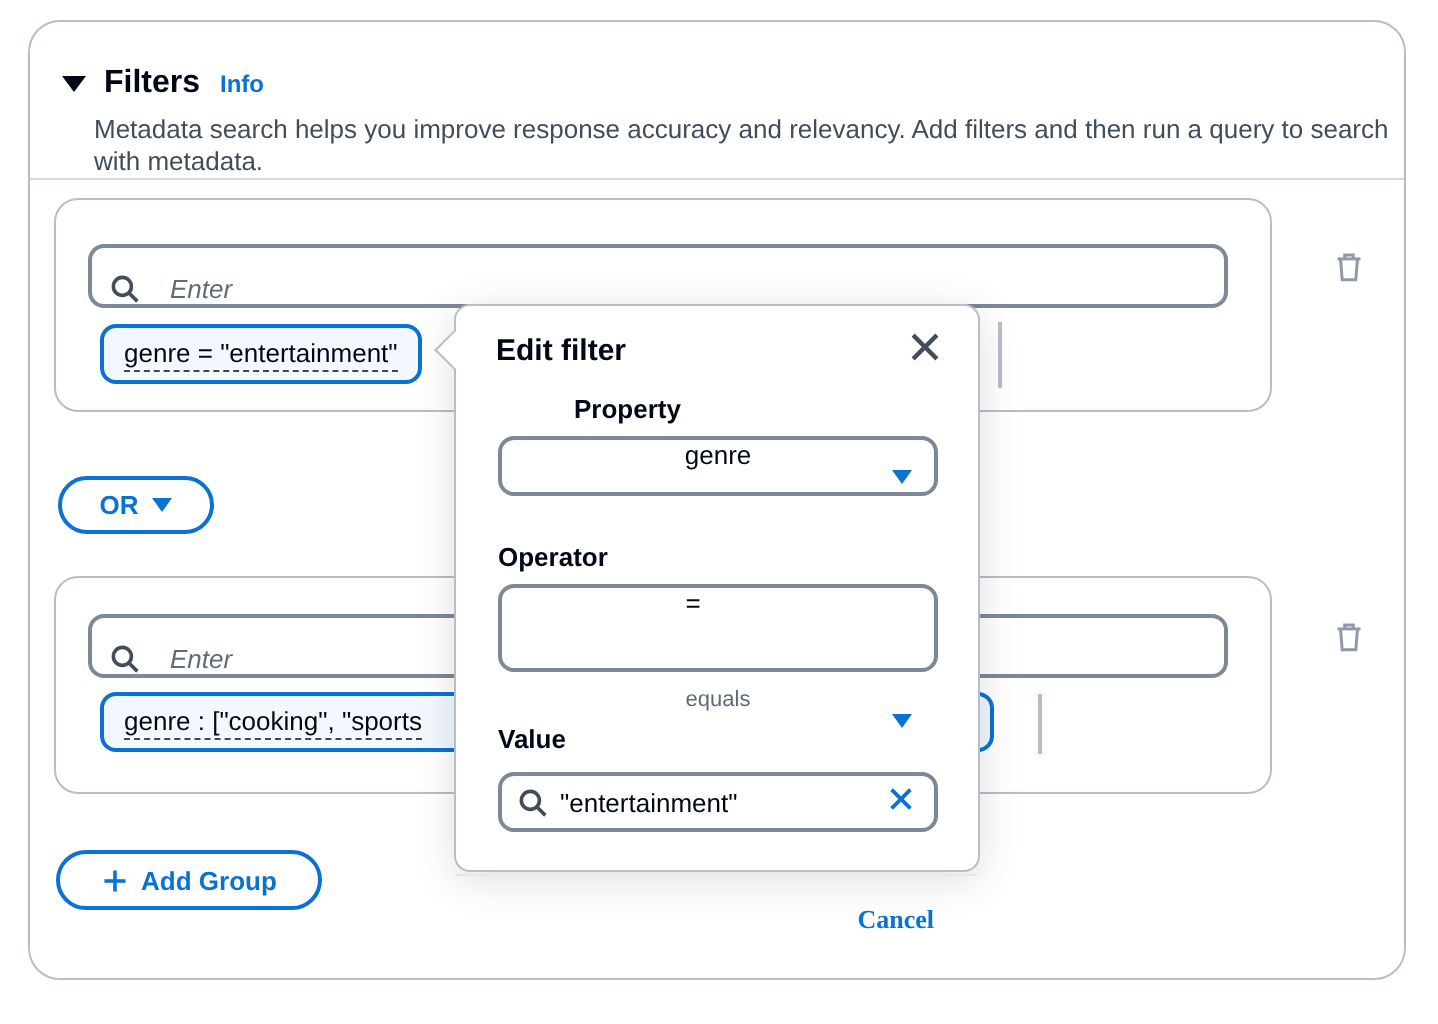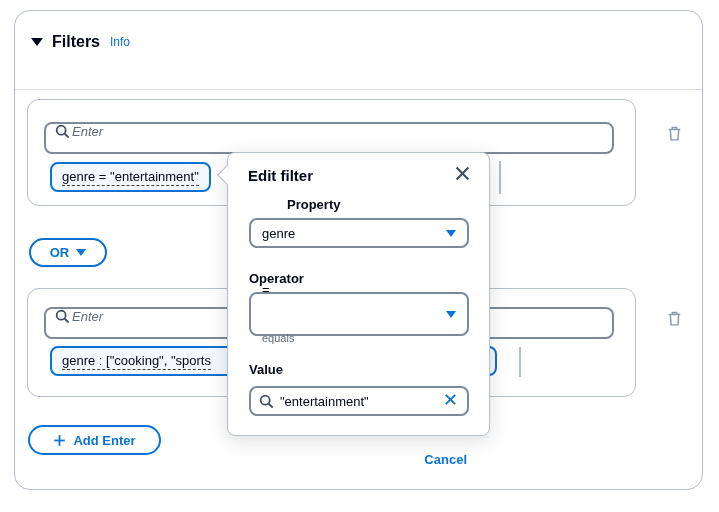--- a/index.html
+++ b/index.html
@@ -14,35 +14,35 @@
   .card {
     position: absolute; left: 14px; top: 10px;
     width: 689px; height: 480px;
     background: #fff;
     border: 1px solid #b6bec9;
     border-radius: 16px;
   }
   .expand-header { position: absolute; left: 16px; top: 22px; display: flex; align-items: center; gap: 9px; }
   .tri-down { width: 0; height: 0; border-left: 6px solid transparent; border-right: 6px solid transparent; border-top: 8px solid #000716; cursor: pointer; }
   .panel-title { font-size: 16px; font-weight: 700; color: #000716; }
-  .info-link { font-size: 12px; font-weight: 400; color: #0972d3; text-decoration: none; cursor: pointer; margin-left: 1px; }
+  .info-link { font-size: 12px; font-weight: 700; color: #0972d3; text-decoration: none; cursor: pointer; margin-left: 1px; }
   .panel-desc { position: absolute; left: 32px; top: 46px; width: 648px; font-size: 13px; line-height: 16px; color: #414d5c; }
   .top-divider { position: absolute; left: 0; top: 78px; width: 100%; height: 1px; background: #d5dbdb; }
 
   .group {
     position: absolute; left: 12px; width: 609px;
     background: #fff; border: 1px solid #b6bec9; border-radius: 12px;
   }
   .group-1 { top: 88px; height: 107px; }
   .group-2 { top: 277px; height: 109px; }
 
   .search-box {
     position: absolute; left: 16px; width: 570px; height: 32px;
     border: 2px solid #7d8998; border-radius: 8px; background: #fff;
-    display: flex; align-items: flex-start; gap: 2px; padding: 0 9px;
+    display: flex; align-items: flex-end; gap: 15px; padding: 0 9px;
   }
   .group-1 .search-box { top: 22px; }
   .group-2 .search-box { top: 18px; }
   .search-box input {
     flex: 1; min-width: 0; border: none; outline: none; background: transparent;
     font-family: inherit; font-size: 13px; color: #000716;
   }
   .search-box input::placeholder { font-style: italic; color: #5f6b7a; }
   .icon { display: inline-flex; align-items: center; justify-content: center; flex: none; }
 
@@ -89,54 +89,55 @@
   }
   .pop-title { position: absolute; left: 20px; top: 14px; font-size: 15px; font-weight: 700; }
   .pop-close { position: absolute; right: 16px; top: 11px; width: 22px; height: 22px; background: none; border: none; padding: 0; color: #414d5c; cursor: pointer; }
   .field-label { position: absolute; left: 21px; font-size: 13px; font-weight: 700; color: #000716; }
   .lbl-property { top: 44px; padding-left: 38px; }
   .lbl-operator { top: 118px; }
   .lbl-value { top: 209px; }
   .select {
     position: absolute; left: 21px; width: 220px;
     background: #fff; border: 2px solid #7d8998; border-radius: 8px;
-    display: flex; align-items: center; padding: 0 11px; cursor: pointer;
+    display: flex; align-items: center; padding: 0 11px; cursor: pointer; flex-direction: column;
   }
   .sel-property { top: 65px; height: 30px; }
   .sel-operator { top: 139px; height: 44px; }
   .sel-main { font-size: 13px; color: #000716; }
   .sel-stack { display: flex; flex-direction: column; justify-content: center; line-height: 1.3; }
   .sel-desc { font-size: 11px; color: #5f6b7a; margin-top: 32px; }
   .select .caret-down { margin-left: auto; color: #0972d3; }
   .value-box {
     position: absolute; left: 21px; top: 233px; width: 220px; height: 30px;
     border: 2px solid #7d8998; border-radius: 8px; background: #fff;
     display: flex; align-items: center; gap: 6px; padding: 0 8px;
   }
   .value-box input {
     flex: 1; min-width: 0; border: none; outline: none; background: transparent;
     font-family: inherit; font-size: 13px; color: #000716;
   }
   .clear-btn { background: none; border: none; padding: 0; width: 18px; height: 18px; color: #0972d3; cursor: pointer; flex: none; }
   .pop-divider { position: absolute; left: 0; top: 284px; width: 100%; height: 1px; background: #e4e9ee; }
-  .pop-footer { position: absolute; left: 0; top: 299px; width: 100%; display: flex; align-items: center; justify-content: flex-end; gap: 37px; padding-right: 22px; }
+  .pop-footer { position: absolute; left: 0; top: 299px; width: 100%; display: flex; align-items: center; justify-content: flex-end; gap: 37px; padding-right: 22px; font-family: Liberation Serif, serif; }
   .cancel-link { background: none; border: none; font-family: inherit; font-size: 13px; font-weight: 700; color: #0972d3; cursor: pointer; }
   .apply-btn { width: 84px; height: 30px; border-radius: 15px; }
 </style>
 </head>
 <body>
 
 <div class="card">
 
   <div class="expand-header">
     <span class="tri-down"></span>
     <span class="panel-title">Filters</span>
     <a class="info-link">Info</a>
   </div>
 
+  <div class="panel-desc">Metadata search helps you improve response accuracy and relevancy. Add filters and then run a query to search with metadata.</div>
   <div class="top-divider"></div>
 
   <div class="group group-1">
     <div class="search-box">
       <span class="icon">
         <svg width="15" height="15" viewBox="0 0 16 16" fill="none" stroke="#414d5c" stroke-width="1.9">
           <circle cx="6.6" cy="6.6" r="4.8"></circle>
             <path d="M10.4 10.4 L14.6 14.6"></path>
         </svg>
       </span>
@@ -187,21 +188,21 @@
     </span>
   </button>
 
   <button class="pill-btn add-group-btn">
     <span class="icon">
       <svg width="13" height="13" viewBox="0 0 16 16" fill="none" stroke="currentColor" stroke-width="2.2">
         <path d="M8 1.5 V14.5"></path>
           <path d="M1.5 8 H14.5"></path>
       </svg>
     </span>
-    <span>Add Enter</span>
+    <span>Add Group</span>
   </button>
 
 </div>
 
 <div class="popover">
   <div class="popover-arrow"></div>
 
   <div class="pop-title">Edit filter</div>
   <button class="pop-close">
     <svg width="19" height="19" viewBox="0 0 16 16" fill="none" stroke="currentColor" stroke-width="1.8">

